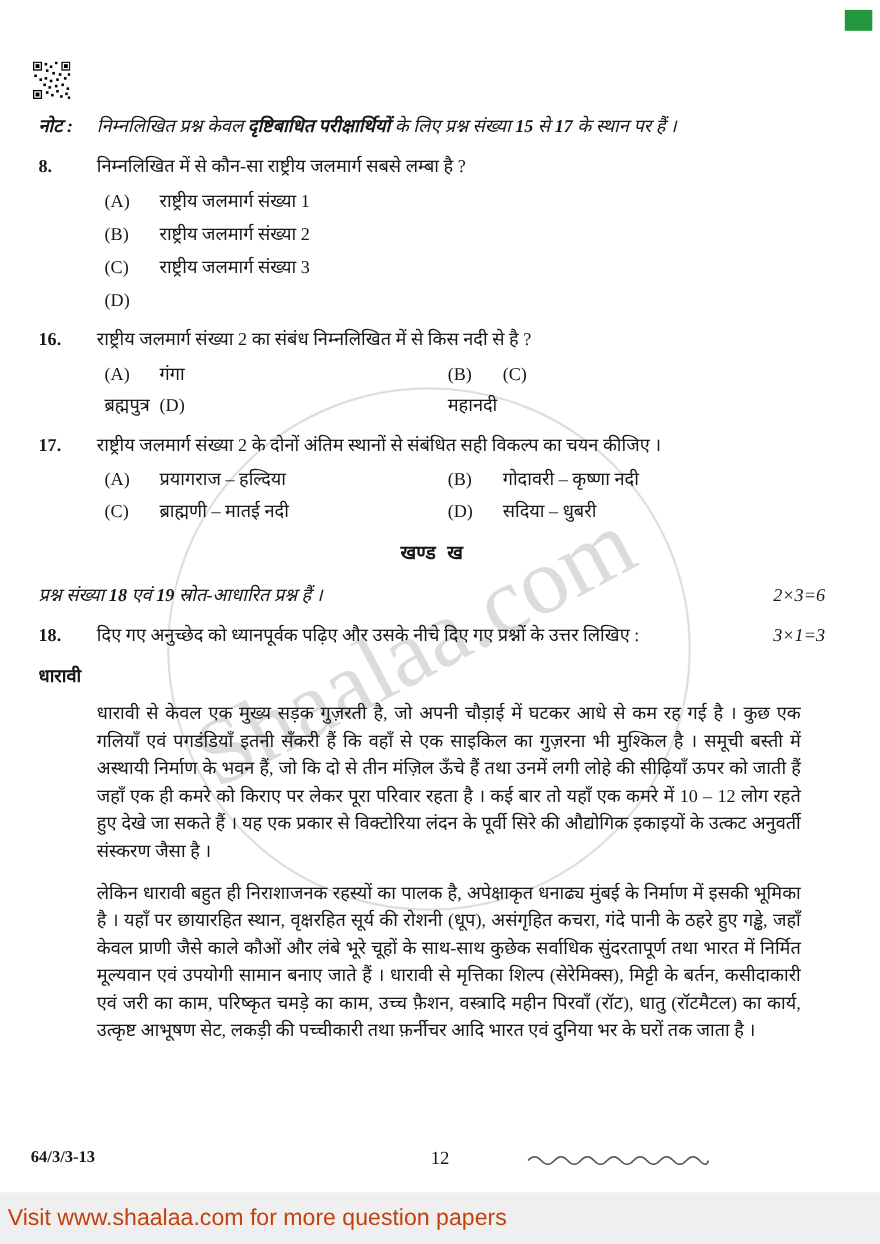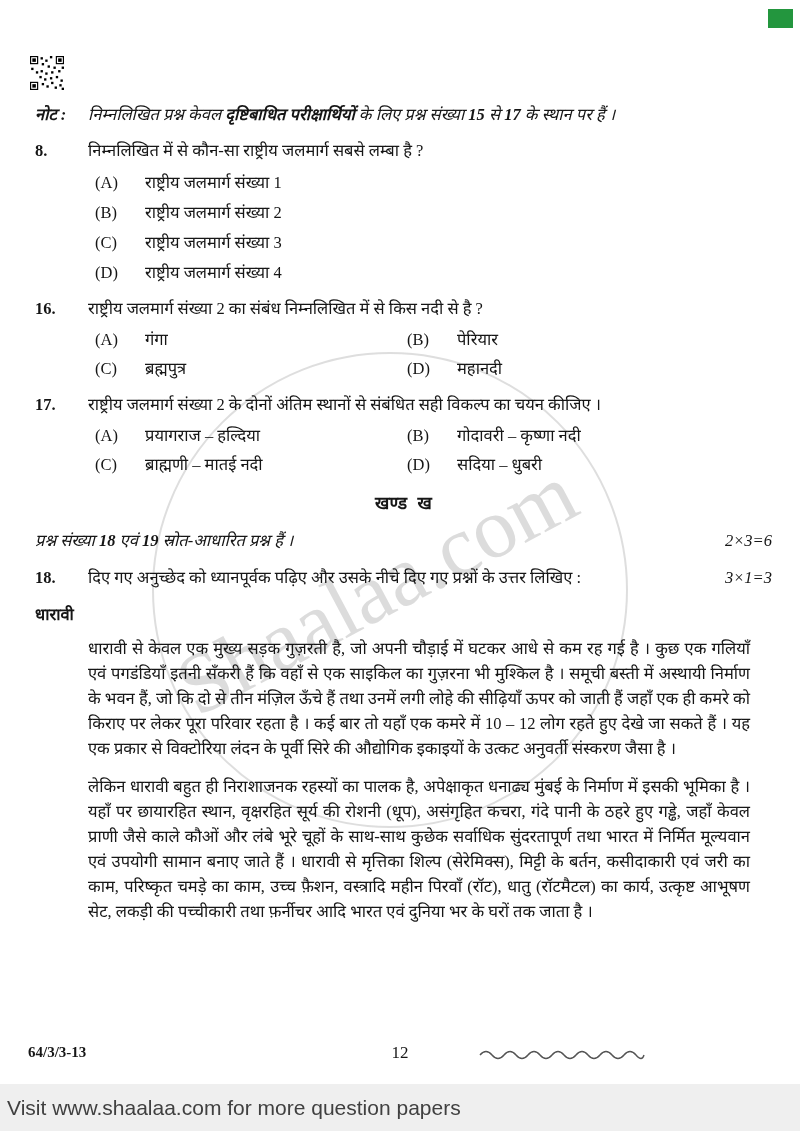--- a/index.html
+++ b/index.html
@@ -4,21 +4,21 @@
 <style>
   html,body { margin:0; padding:0; }
   body {
     width:800px; height:1131px; position:relative; background:#ffffff;
     font-family:"Liberation Serif","DejaVu Serif",serif;
     font-size:16.5px; color:#161616; overflow:hidden; line-height:25px;
   }
   .corner-mark { position:absolute; top:9px; right:7px; width:25px; height:19px; background:#23963e; z-index:4; }
   .qr { position:absolute; top:56px; left:30px; z-index:3; }
   .watermark-svg { position:absolute; top:0; left:0; z-index:1; pointer-events:none; }
-  .content { position:relative; z-index:2; padding:102px 28px 0 35px; }
+  .content { position:relative; z-index:2; padding:102px 50px 0 35px; }
 
   .row { display:flex; align-items:flex-start; }
   .qblock { margin-top:11px; }
   .qno { flex:0 0 53px; font-weight:bold; }
   .qtext { flex:1; }
 
   .note-label { flex:0 0 53px; font-weight:bold; font-style:italic; }
   .note-text { flex:1; font-style:italic; }
   .note-text b { font-weight:bold; }
 
@@ -39,21 +39,21 @@
   .passage-title { font-weight:bold; margin:12px 0 9px 0; }
   .para { text-align:justify; margin:0 22px 13px 53px; }
 
   .pagefoot { position:absolute; left:0; top:1040px; width:100%; height:30px; z-index:2; }
   .foot-code { position:absolute; left:28px; top:0; font-weight:bold; font-size:15px; }
   .foot-page { position:absolute; left:0; top:0; width:100%; text-align:center; font-size:17px; }
   .foot-squiggle { position:absolute; left:478px; top:7px; }
 
   .banner {
     position:absolute; left:0; bottom:0; width:100%; height:47px; background:#efefef; z-index:5;
-    font-family:"Liberation Sans","DejaVu Sans",sans-serif; font-size:21px; color:#404040;
+    font-family:"Liberation Sans","DejaVu Sans",sans-serif; font-size:21px; color:#c2410c;
     line-height:47px; box-sizing:border-box; padding-left:7px;
   }
 </style>
 </head>
 <body>
 
 <div class="corner-mark"></div>
 
 <svg class="qr" width="34" height="34" viewBox="0 0 29 29">
   <g fill="#000">
@@ -122,35 +122,33 @@
       <div class="opt">
         <span class="olabel">(B)</span>
         <span class="otext">राष्ट्रीय जलमार्ग संख्या 2</span>
       </div>
       <div class="opt">
         <span class="olabel">(C)</span>
         <span class="otext">राष्ट्रीय जलमार्ग संख्या 3</span>
       </div>
       <div class="opt">
         <span class="olabel">(D)</span>
-        <span class="otext">राष्ट्रीय जलमार्ग संख्या 4</span>
       </div>
     </div>
   </div>
 
   <div class="qblock">
     <div class="row">
       <span class="qno">16.</span>
       <span class="qtext">राष्ट्रीय जलमार्ग संख्या 2 का संबंध निम्नलिखित में से किस नदी से है ?</span>
     </div>
     <div class="opts2">
       <span class="olabel">(A)</span>
       <span class="otext">गंगा</span>
       <span class="olabel">(B)</span>
-      <span class="otext">पेरियार</span>
       <span class="olabel">(C)</span>
       <span class="otext">ब्रह्मपुत्र</span>
       <span class="olabel">(D)</span>
       <span class="otext">महानदी</span>
     </div>
   </div>
 
   <div class="qblock">
     <div class="row">
       <span class="qno">17.</span>

